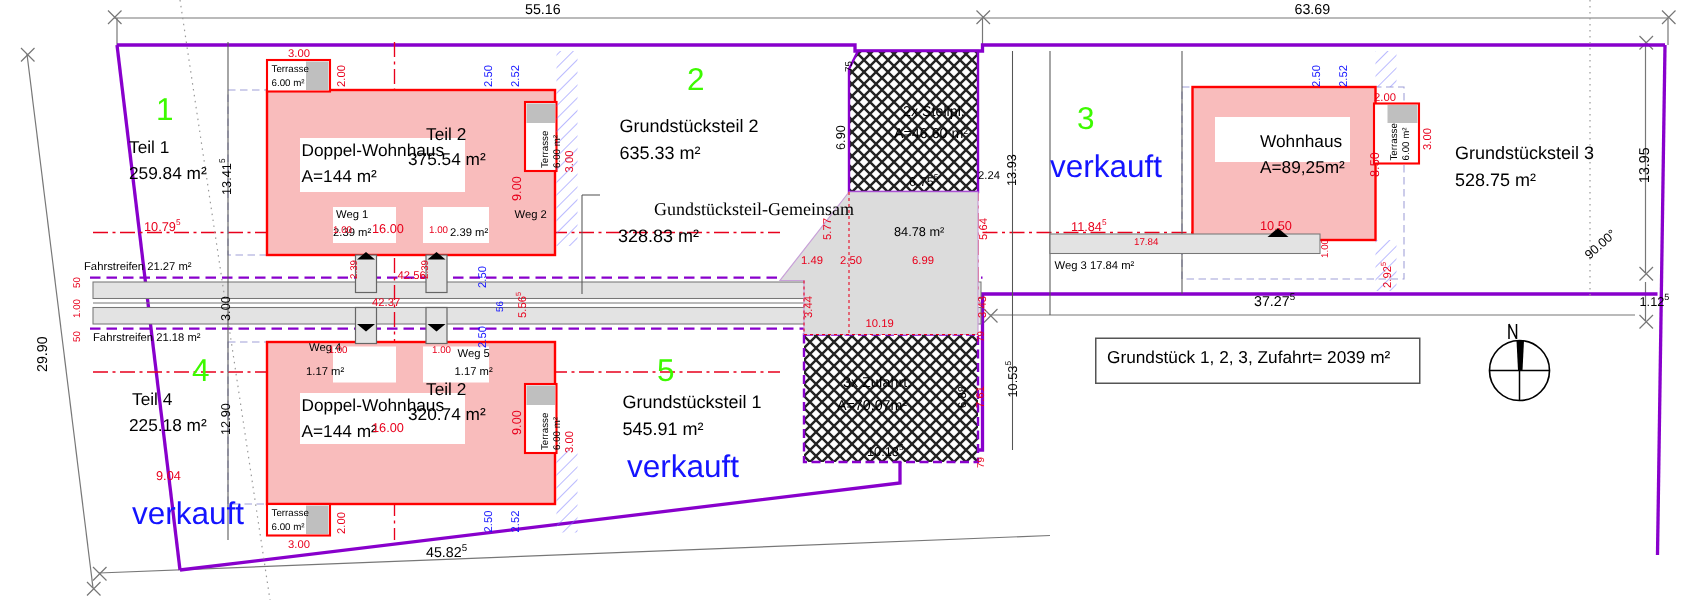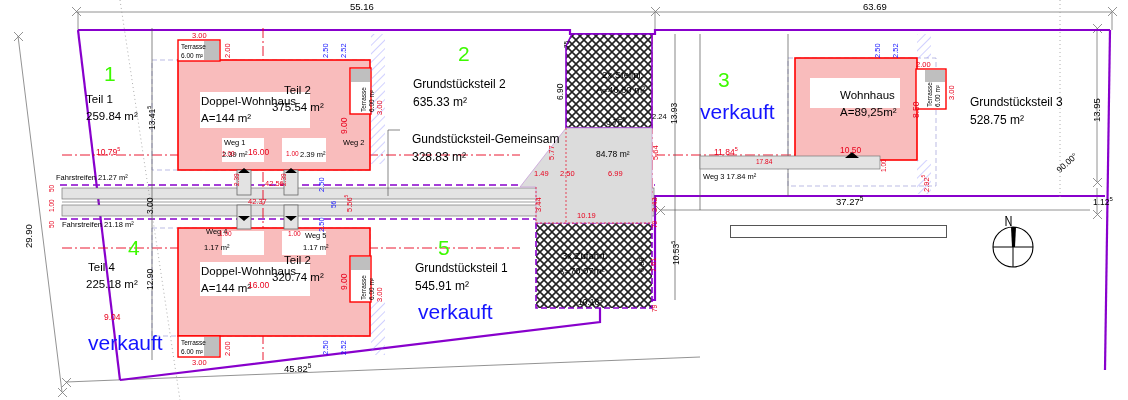--- a/index.html
+++ b/index.html
@@ -197,21 +197,21 @@
 <div class="lbl black f11" style="left:86px;top:278px;">225.18 m²</div>
 
 <div class="lbl black f11" style="left:284px;top:84px;">Teil 2</div>
 <div class="lbl black f11" style="left:272px;top:101px;">375.54 m²</div>
 <div class="lbl black f11" style="left:284px;top:254px;">Teil 2</div>
 <div class="lbl black f11" style="left:272px;top:271px;">320.74 m²</div>
 
 <div class="lbl black f12" style="left:413px;top:78px;font-size:12px;">Grundstücksteil 2</div>
 <div class="lbl black f12" style="left:413px;top:96px;font-size:12px;">635.33 m²</div>
 
-<div class="lbl black f12" style="left:412px;top:133px;font-size:12px;">Gundstücksteil-Gemeinsam</div>
+<div class="lbl black f12" style="left:436px;top:133px;font-size:12px;font-family:Liberation Serif, serif;">Gundstücksteil-Gemeinsam</div>
 <div class="lbl black f12" style="left:412px;top:151px;font-size:12px;">328.83 m²</div>
 
 <div class="lbl black f12" style="left:415px;top:262px;font-size:12px;">Grundstücksteil 1</div>
 <div class="lbl black f12" style="left:415px;top:280px;font-size:12px;">545.91 m²</div>
 
 <div class="lbl black f12" style="left:970px;top:96px;font-size:12px;">Grundstücksteil 3</div>
 <div class="lbl black f12" style="left:970px;top:114px;font-size:12px;">528.75 m²</div>
 
 <div class="lbl blue" style="left:88px;top:331px;font-size:21px;">verkauft</div>
 <div class="lbl blue" style="left:418px;top:300px;font-size:21px;">verkauft</div>
@@ -327,13 +327,14 @@
 
 <div class="lbl red f8" style="left:714px;top:146px;"><span>11.84</span><sup style="font-size:5.5px">5</sup></div>
 <div class="lbl red f8" style="left:840px;top:146px;">10.50</div>
 <div class="lbl red f8 rot" style="left:912px;top:118px;">8.50</div>
 <div class="lbl red f6 rot" style="left:880px;top:172px;">1.00</div>
 <div class="lbl red f7 rot" style="left:921px;top:192px;"><span>2.92</span><sup style="font-size:5px">5</sup></div>
 <div class="lbl red f7" style="left:916px;top:61px;">2.00</div>
 <div class="lbl red f7 rot" style="left:948px;top:100px;">3.00</div>
 
 <div class="legendbox" style="left:730px;top:225px;width:200px;">
+  <div>Grundstück 1, 2, 3, Zufahrt= 2039 m²</div>
 </div>
 
 </body></html>

